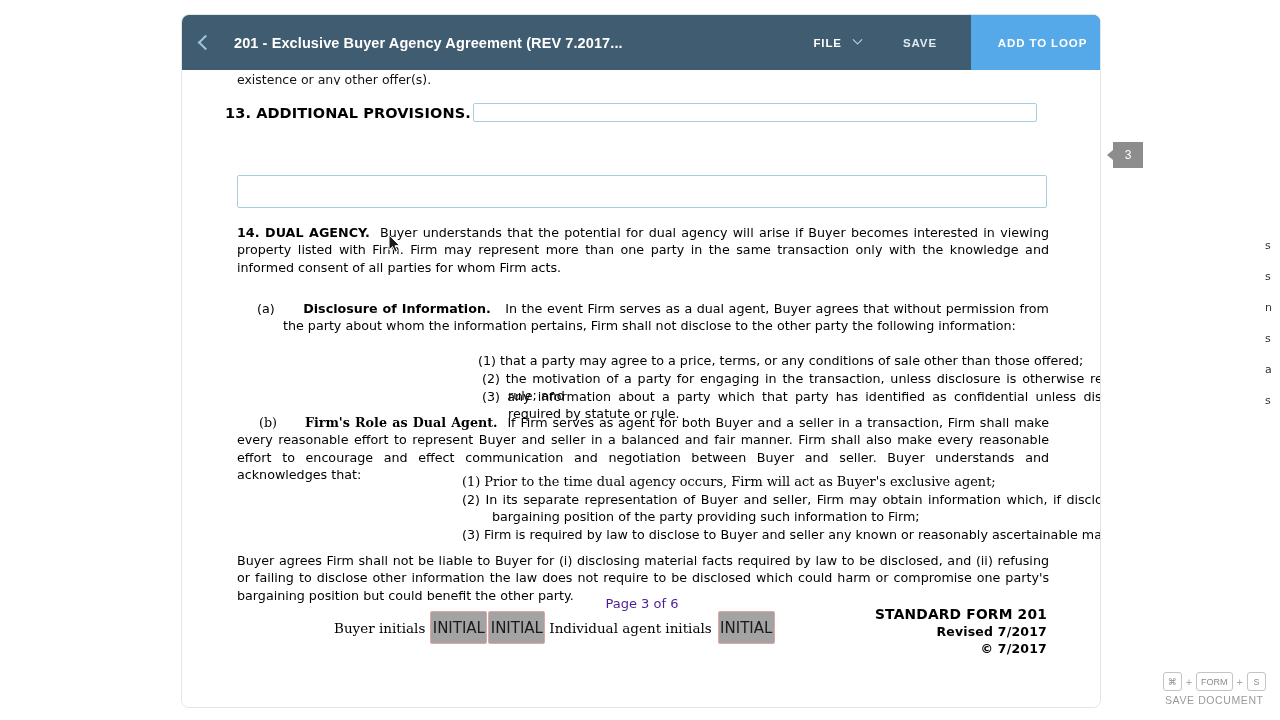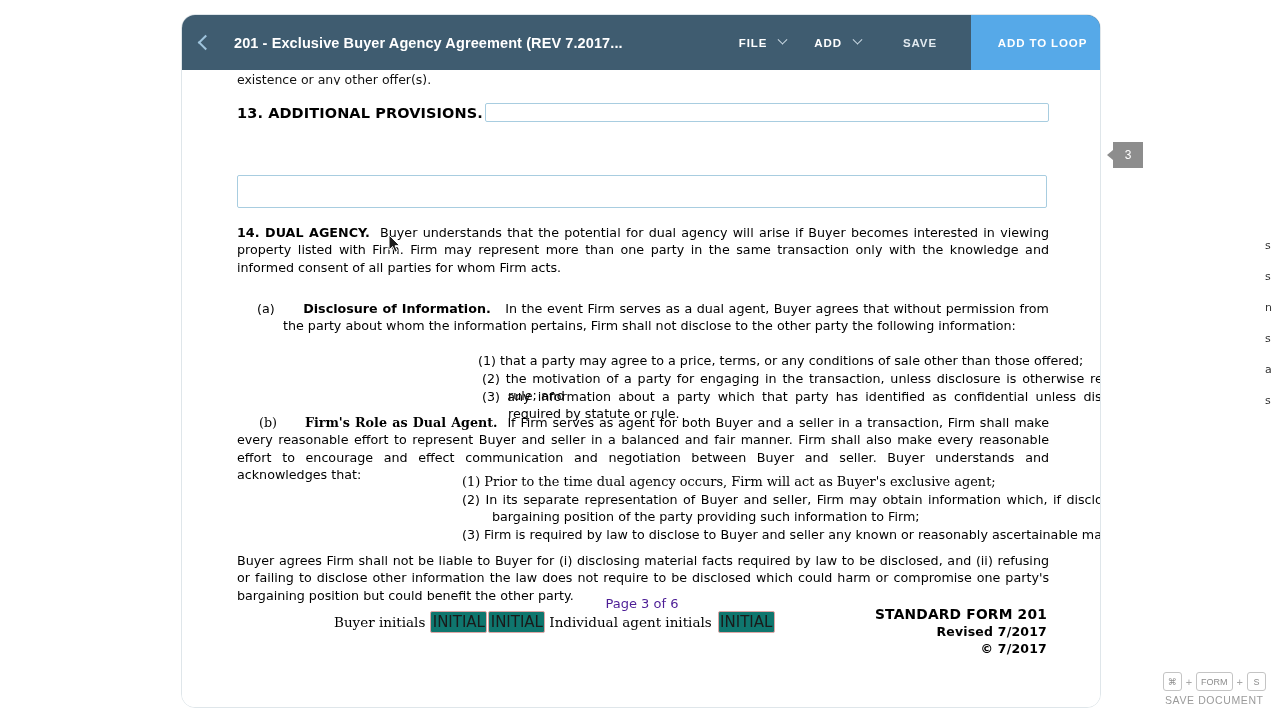--- a/index.html
+++ b/index.html
@@ -20,21 +20,21 @@
 
   
   .doc-shell {
     position: absolute;
     left: 181px;
     top: 14px;
     width: 920px;
     height: 694px;
     background: #ffffff;
     border: 1px solid #dfe6ea;
-    border-radius: 14px;
+    border-radius: 8px;
     overflow: hidden;
   }
 
   
   .doc-header {
     position: absolute;
     left: 0; top: 0;
     width: 920px;
     height: 55px;
     background: #3f5c70;
@@ -128,21 +128,21 @@
     font-size: 12.5px;
     color: #111;
     white-space: nowrap;
     overflow: hidden;
     height: 13px;
   }
 
   
   .sec13 {
     position: absolute;
-    left: 55px;
+    left: 43px;
     top: 33px;
     width: 812px;
     display: flex;
     align-items: center;
   }
   .sec13-label {
     font-size: 14.5px;
     font-weight: bold;
     white-space: nowrap;
     letter-spacing: 0.1px;
@@ -216,28 +216,28 @@
     top: 541px;
     display: flex;
     align-items: center;
     font-family: "DejaVu Serif", serif;
     font-size: 13.5px;
   }
   .ini-box {
     border: 1.3px solid #e0a6a6;
     border-radius: 2px;
     width: 57px;
-    height: 22px;
+    height: 33px;
     display: flex;
     align-items: center;
     justify-content: center;
     font-family: "DejaVu Sans", sans-serif;
     font-size: 15px;
     color: #1a1a1a;
-    background: #0f766e;
+    background: #a3a3a3;
     cursor: pointer;
   }
   .ini-box + .ini-box { margin-left: 1px; }
   .std-form {
     position: absolute;
     right: 55px;
     top: 536px;
     text-align: right;
     font-size: 13.8px;
     font-weight: bold;
@@ -350,24 +350,20 @@
         <span class="chev-left"></span>
       </div>
       <div class="doc-title">201 - Exclusive Buyer Agency Agreement (REV 7.2017...</div>
       <div class="hdr-spacer"></div>
 
       <div class="hdr-menu">
         <span>FILE</span>
         <span class="chev-dn"></span>
       </div>
 
-      <div class="hdr-menu">
-        <span>ADD</span>
-        <span class="chev-dn"></span>
-      </div>
 
       <div class="hdr-menu plain" style="padding:0 34px 0 28px;">
         <span>SAVE</span>
       </div>
 
       <div class="loop-btn">
         <span>ADD TO LOOP</span>
       </div>
     </div>
 

